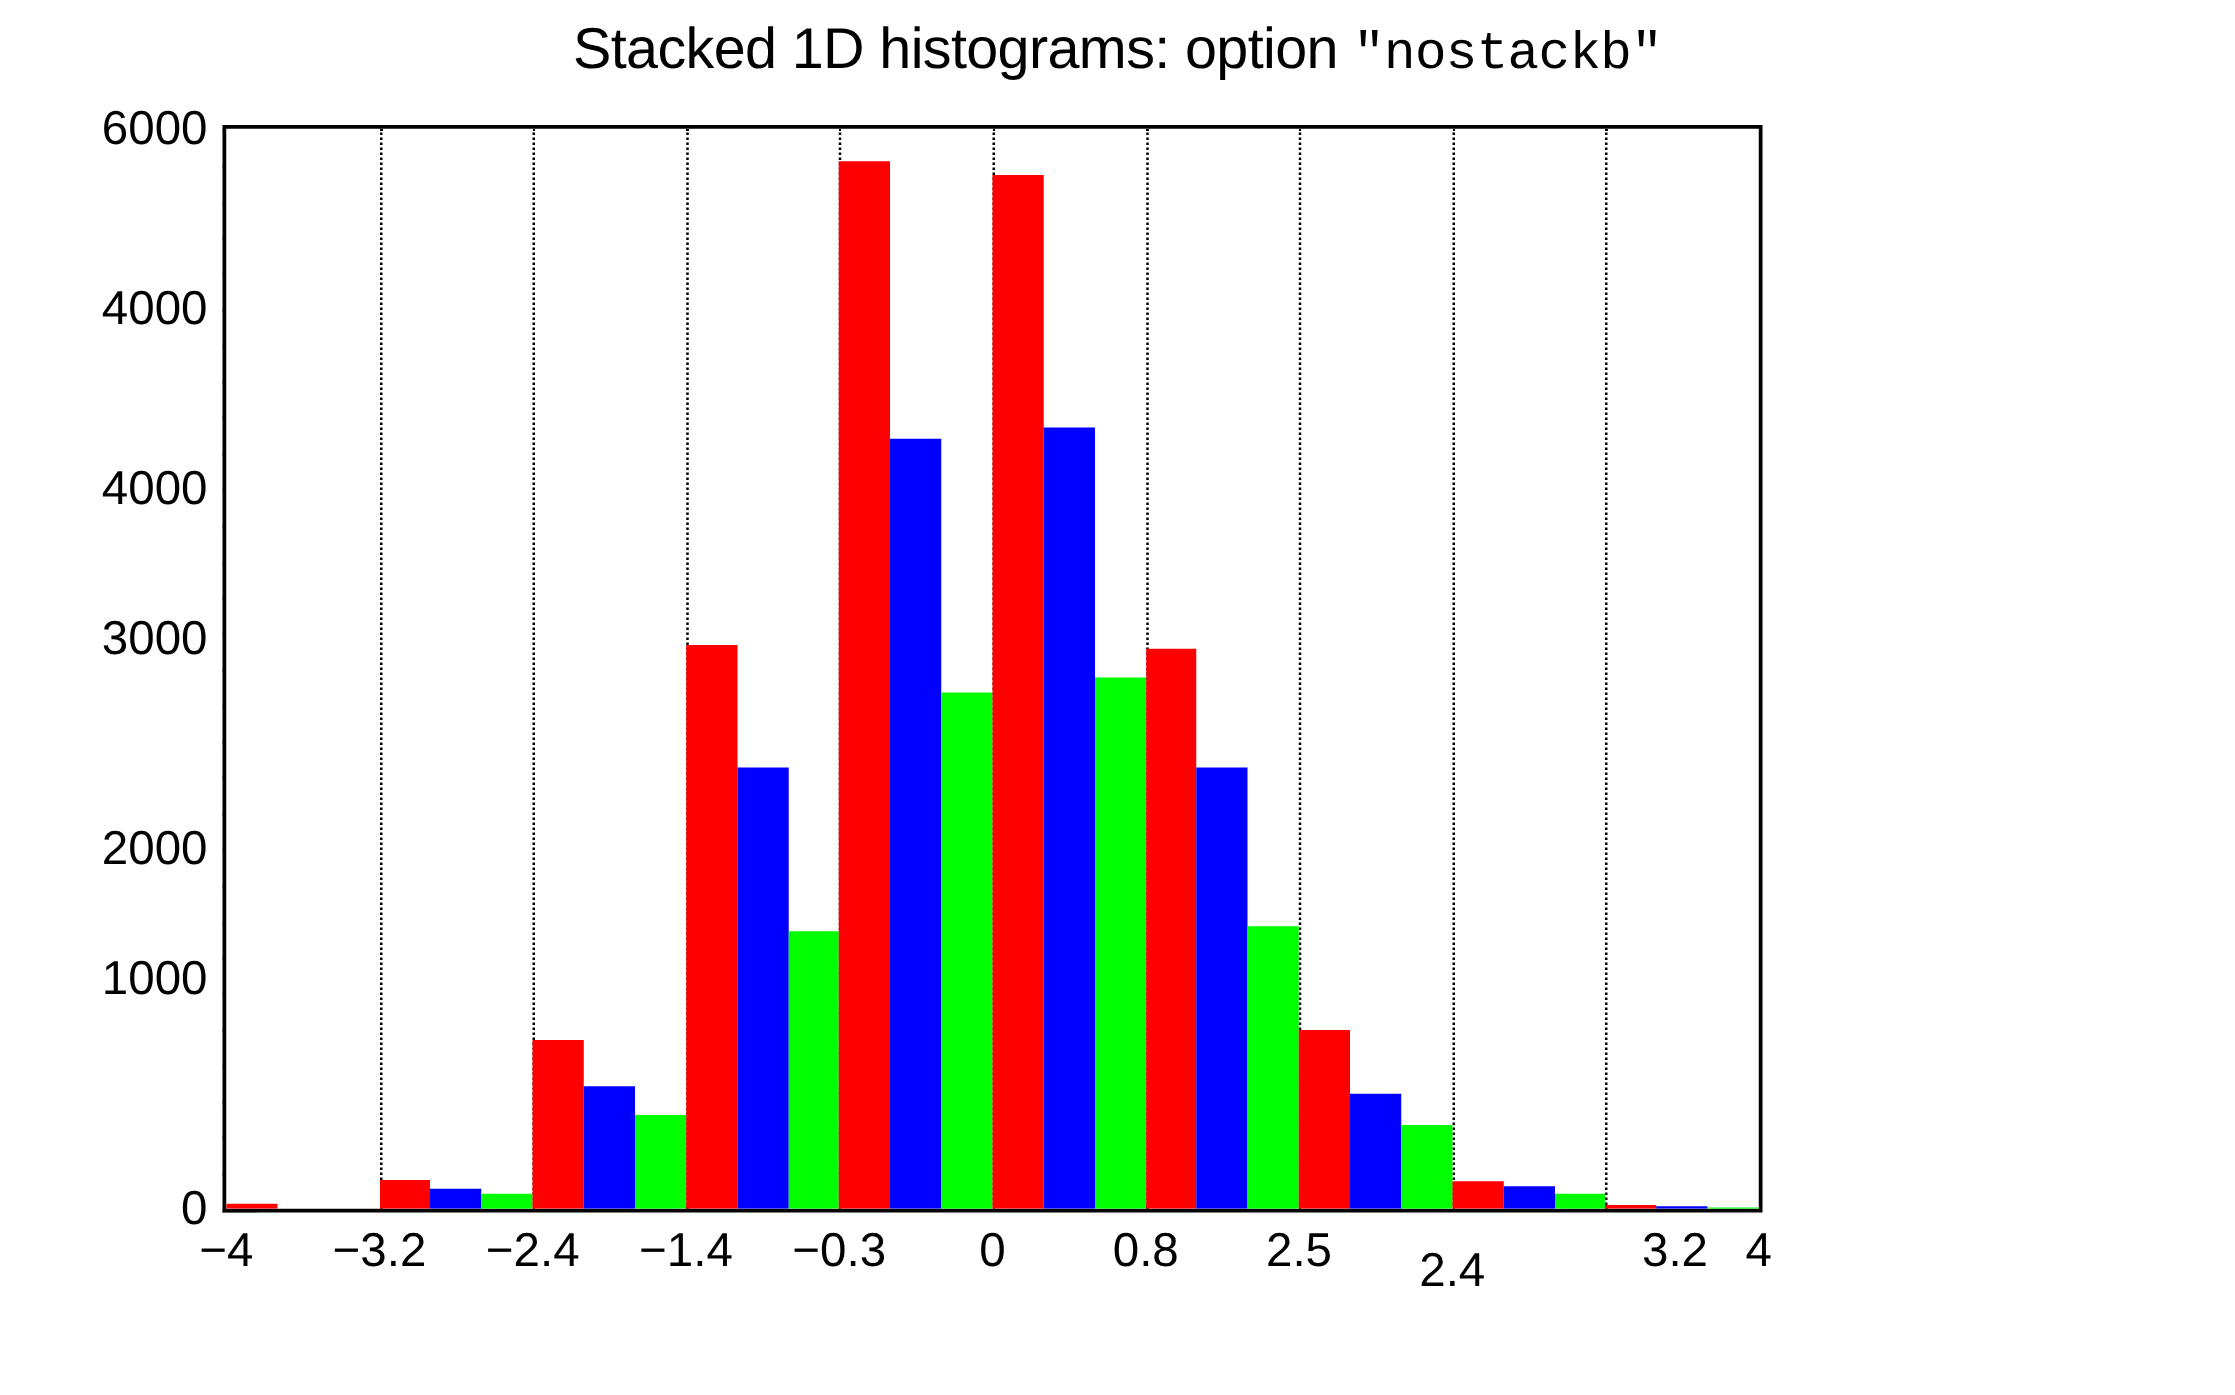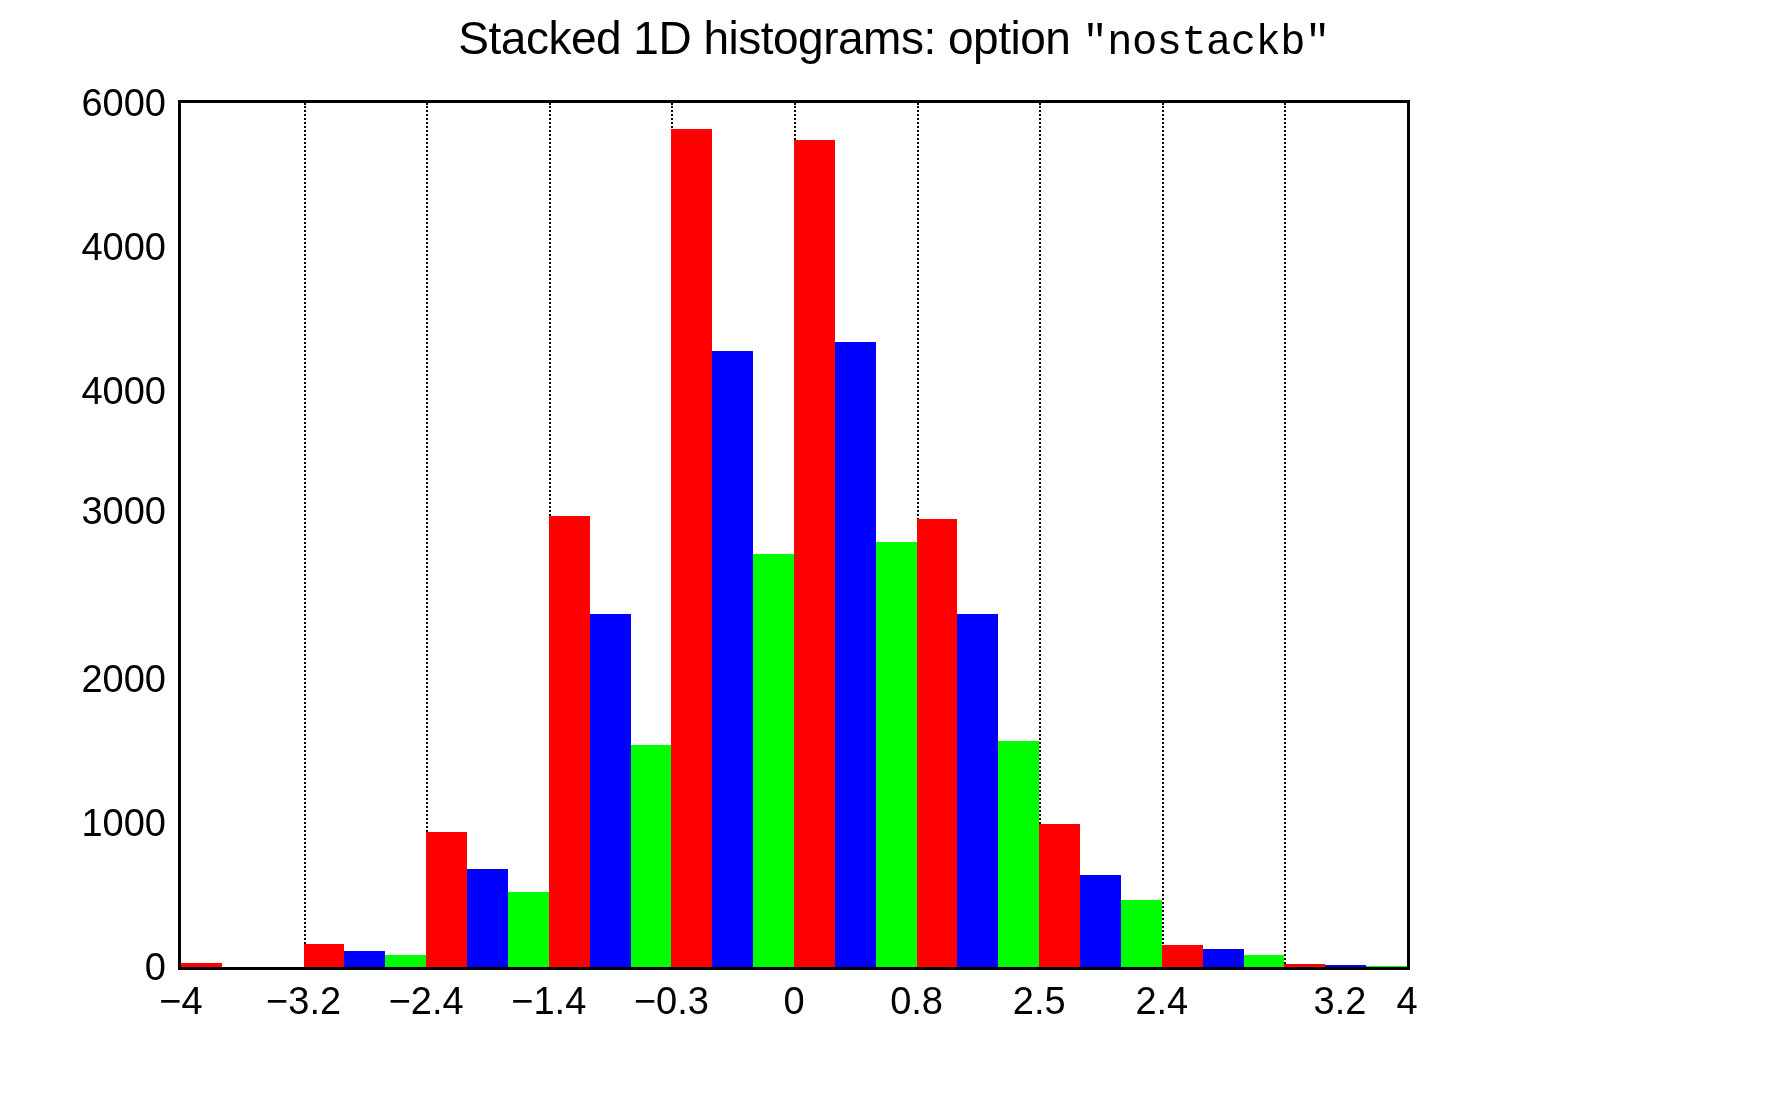--- a/index.html
+++ b/index.html
@@ -146,21 +146,21 @@
       <div class="ytickm" style="top: 275.8px;"></div>
       <div class="ytickM" style="top: 247px;"></div>
       <div class="ytickm" style="top: 218.2px;"></div>
       <div class="ytickm" style="top: 189.4px;"></div>
       <div class="ytickm" style="top: 160.6px;"></div>
       <div class="ytickm" style="top: 131.8px;"></div>
       <div class="ytickM" style="top: 103px;"></div>
     </div>
   <div id="yaxis-labels">
       <div class="ylabel" style="top: 948px;">0</div>
-      <div class="ylabel" style="top: 804px; margin-left: 24px;">1000</div>
+      <div class="ylabel" style="top: 764px; margin-left: 24px;">1000</div>
       <div class="ylabel" style="top: 660px;">2000</div>
       <div class="ylabel" style="top: 492px;">3000</div>
       <div class="ylabel" style="top: 372px;">4000</div>
       <div class="ylabel" style="top: 228px;">4000</div>
       <div class="ylabel" style="top: 84px;">6000</div>
     </div>
 
   <div id="plot">
     <div id="plotinner">
       <div id="gridlines">
@@ -209,18 +209,18 @@
 
   <div id="xaxis-labels">
       <div class="xlabel" style="left: 181px;">−4</div>
       <div class="xlabel" style="left: 303.6px;">−3.2</div>
       <div class="xlabel" style="left: 426.2px; text-align: right;">−2.4</div>
       <div class="xlabel" style="left: 548.8px;">−1.4</div>
       <div class="xlabel" style="left: 671.4px;">−0.3</div>
       <div class="xlabel" style="left: 794px;">0</div>
       <div class="xlabel" style="left: 916.6px;">0.8</div>
       <div class="xlabel" style="left: 1039.2px;">2.5</div>
-      <div class="xlabel" style="left: 1161.8px;">2.4</div>
+      <div class="xlabel" style="left: 1161.8px; margin-top: 16px;">2.4</div>
       <div class="xlabel" style="left: 1340px;">3.2</div>
       <div class="xlabel" style="left: 1407px;">4</div>
     </div>
 
 </div>
 
 </body></html>

